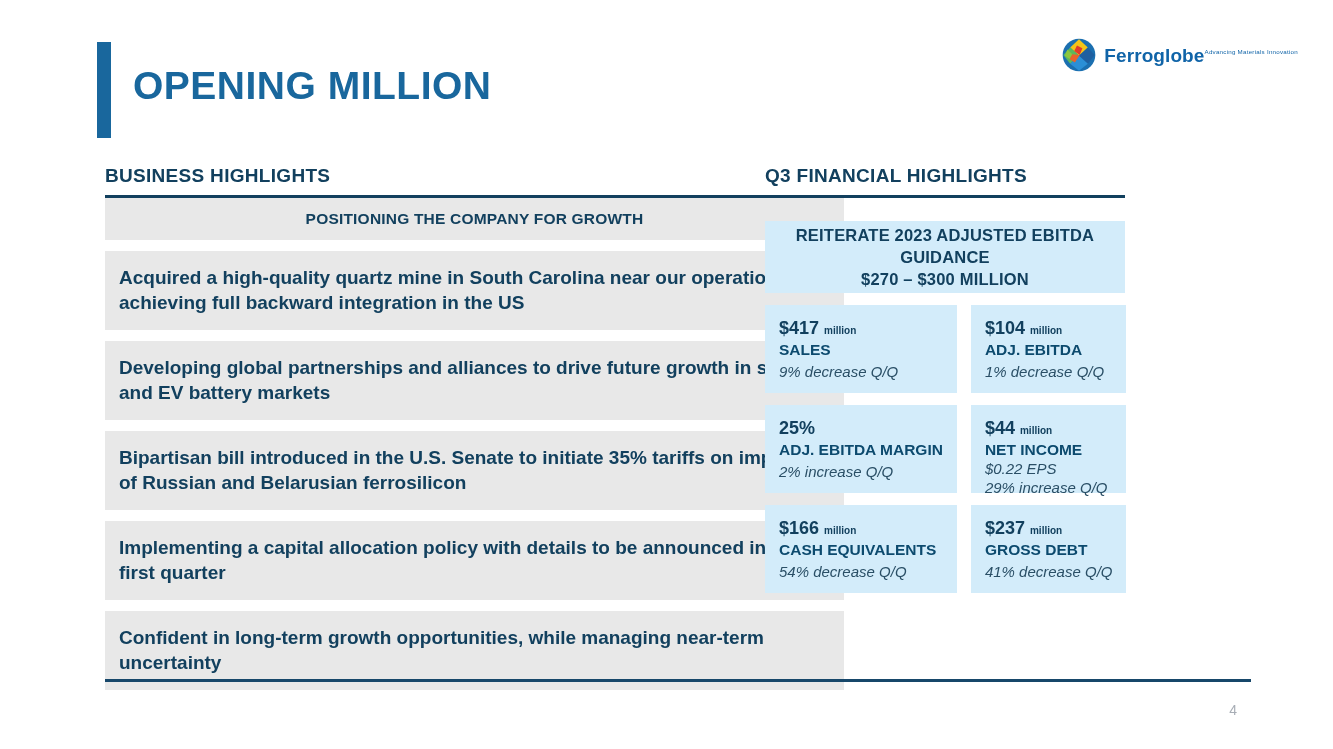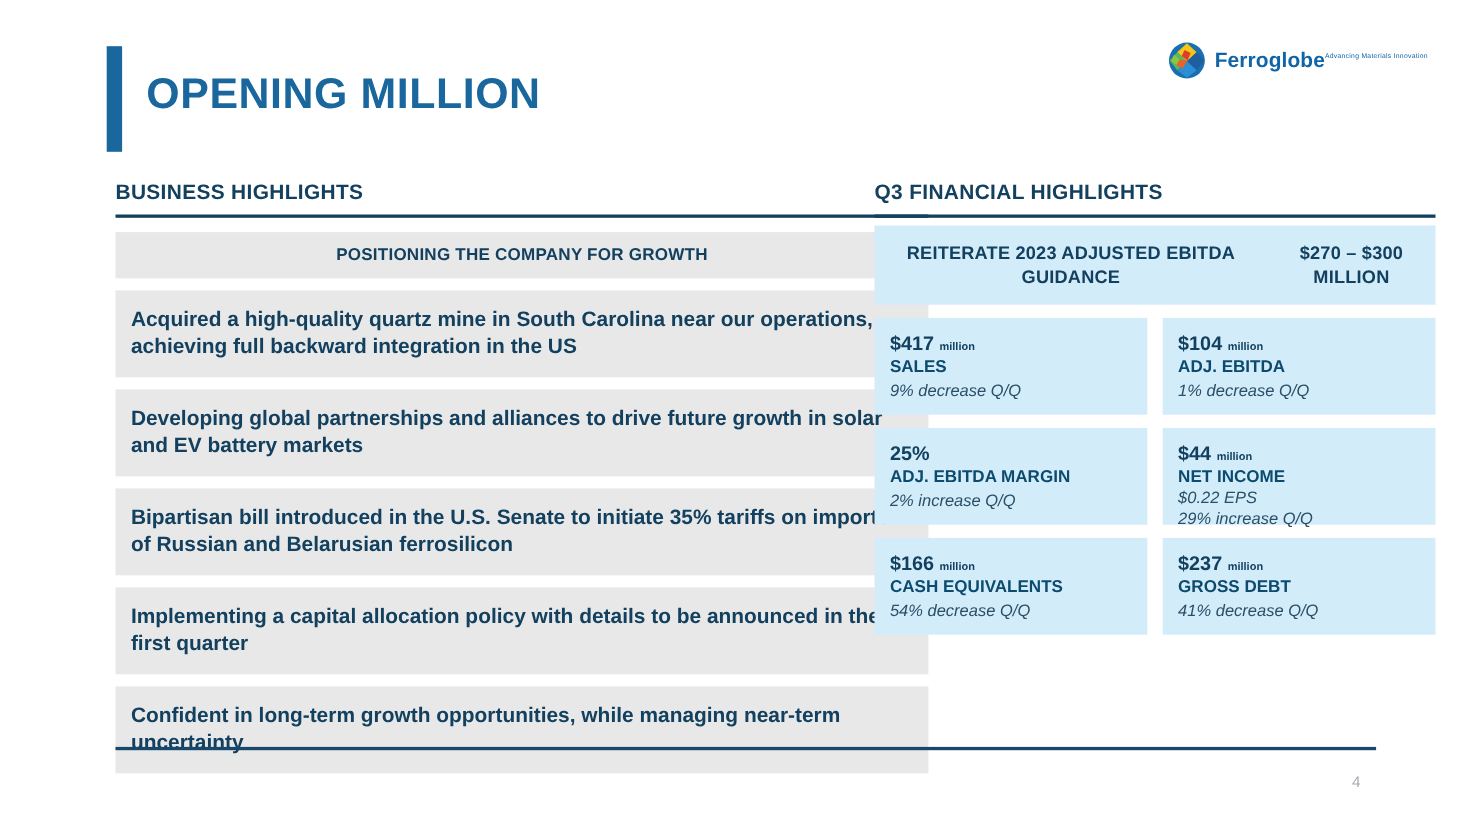--- a/index.html
+++ b/index.html
@@ -69,41 +69,40 @@
 
   
   .col-left {
     position: absolute;
     left: 105px;
     top: 165px;
     width: 739px;
   }
   .col-right {
     position: absolute;
-    left: 795px;
+    left: 765px;
     top: 165px;
-    width: 510px;
+    width: 360px;
   }
   .col-head {
     font-size: 19px;
     font-weight: bold;
     letter-spacing: 0.3px;
     color: #12405e;
     padding-bottom: 8px;
     white-space: nowrap;
   }
   .col-rule {
     height: 3px;
     background: #12405e;
     width: 100%;
   }
 
   
   .banner-grey {
-    margin-top: 13px;
     background: #e8e8e8;
     height: 42px;
     display: flex;
     align-items: center;
     justify-content: center;
     text-align: center;
   }
   .banner-grey-text {
     font-size: 15.5px;
     font-weight: bold;
@@ -120,25 +119,25 @@
   }
   .hl-text {
     font-size: 19px;
     font-weight: bold;
     line-height: 1.33;
     color: #12405e;
   }
 
   
   .banner-blue {
-    margin-top: 7px;
+    margin-top: 23px;
     background: #d3ecfa;
     height: 72px;
     display: flex;
-    flex-direction: row;
+    flex-direction: column;
     align-items: center;
     justify-content: center;
     text-align: center;
   }
   .banner-blue-line {
     font-size: 16.5px;
     font-weight: bold;
     color: #12405e;
     line-height: 1.35;
     letter-spacing: 0.2px;

